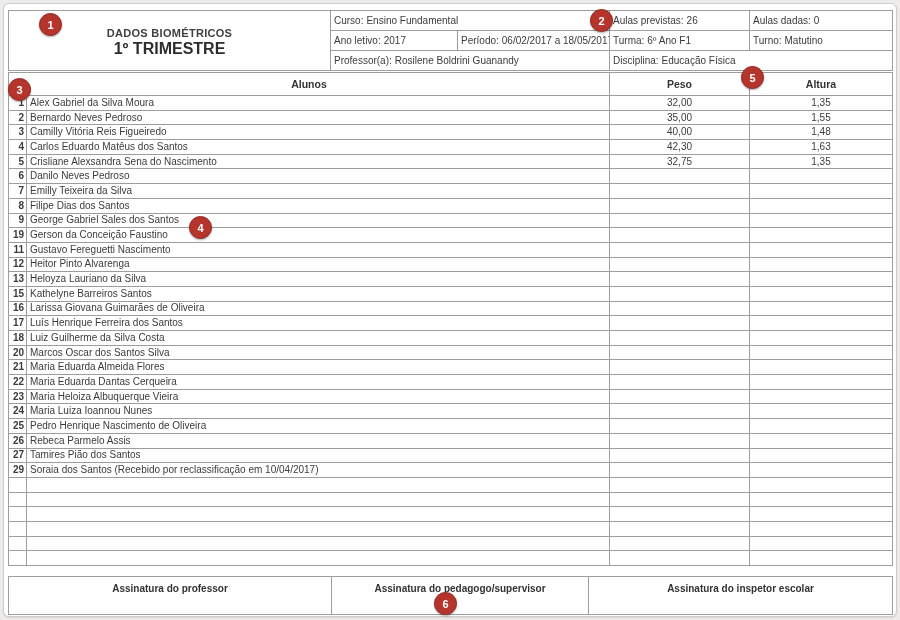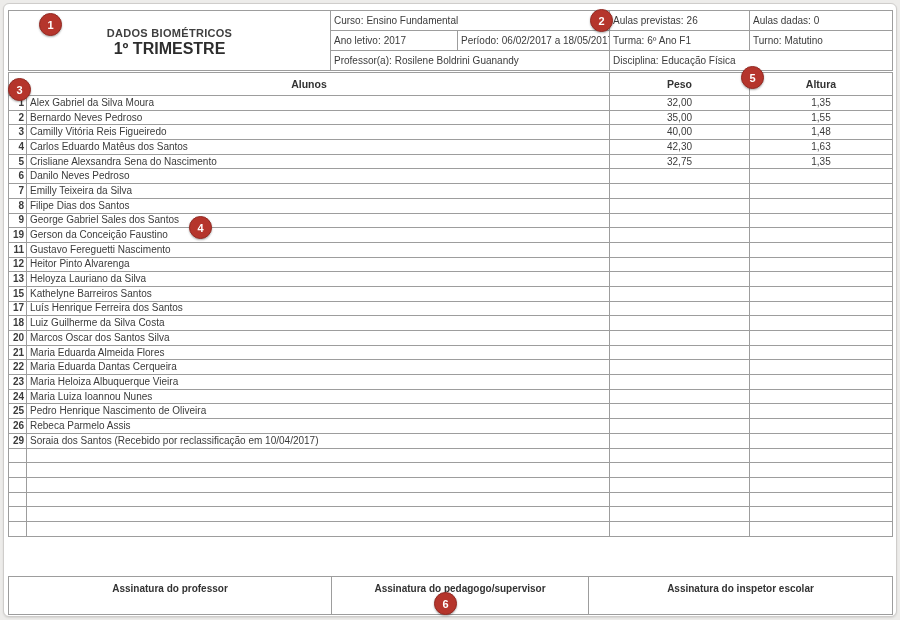--- a/index.html
+++ b/index.html
@@ -191,20 +191,26 @@
         <td class="val"></td>
         <td class="val"></td>
       </tr>
       <tr>
         <td class="num">15</td>
         <td>Kathelyne Barreiros Santos</td>
         <td class="val"></td>
         <td class="val"></td>
       </tr>
       <tr>
+        <td class="num">16</td>
+        <td>Larissa Giovana Guimarães de Oliveira</td>
+        <td class="val"></td>
+        <td class="val"></td>
+      </tr>
+      <tr>
         <td class="num">17</td>
         <td>Luís Henrique Ferreira dos Santos</td>
         <td class="val"></td>
         <td class="val"></td>
       </tr>
       <tr>
         <td class="num">18</td>
         <td>Luiz Guilherme da Silva Costa</td>
         <td class="val"></td>
         <td class="val"></td>
@@ -241,20 +247,26 @@
       </tr>
       <tr>
         <td class="num">25</td>
         <td>Pedro Henrique Nascimento de Oliveira</td>
         <td class="val"></td>
         <td class="val"></td>
       </tr>
       <tr>
         <td class="num">26</td>
         <td>Rebeca Parmelo Assis</td>
+        <td class="val"></td>
+        <td class="val"></td>
+      </tr>
+      <tr>
+        <td class="num">27</td>
+        <td>Tamires Pião dos Santos</td>
         <td class="val"></td>
         <td class="val"></td>
       </tr>
       <tr>
         <td class="num">29</td>
         <td>Soraia dos Santos (Recebido por reclassificação em 10/04/2017)</td>
         <td class="val"></td>
         <td class="val"></td>
       </tr>
       <tr>

